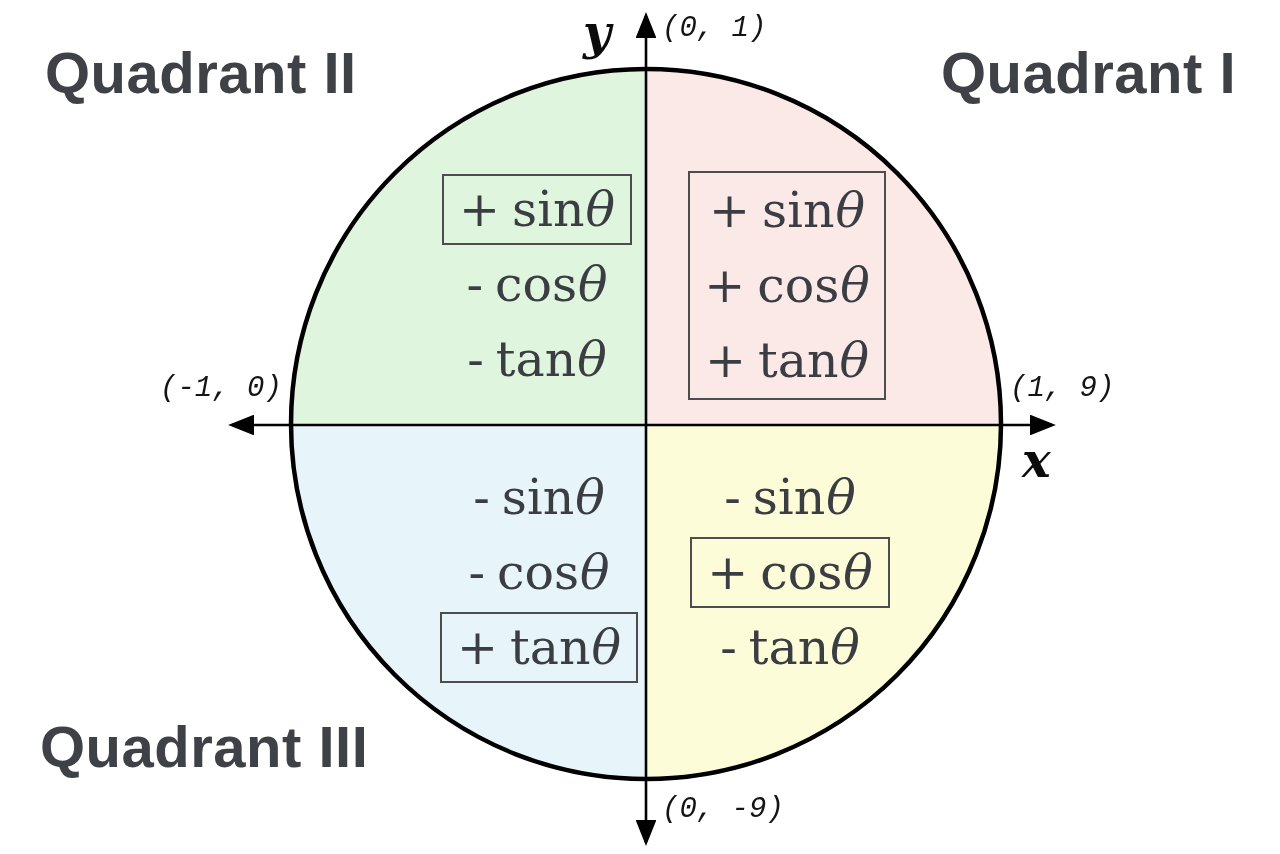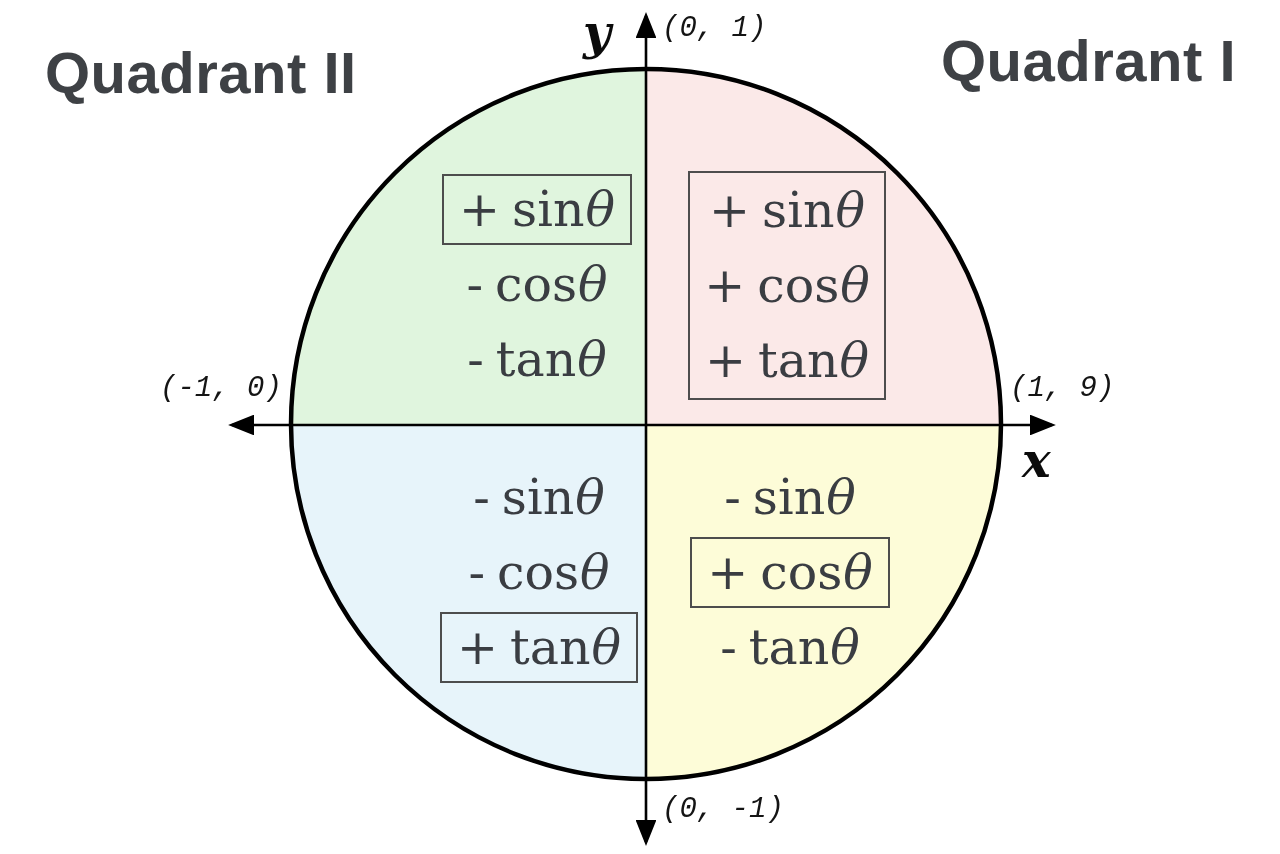--- a/index.html
+++ b/index.html
@@ -20,21 +20,21 @@
     position: absolute;
     font-family: "Liberation Sans", sans-serif;
     font-weight: bold;
     font-size: 58px;
     letter-spacing: 0.5px;
     color: #3e4145;
     white-space: nowrap;
     line-height: 70px;
   }
   .qt-tl { left: 45px;  top: 38px; }
-  .qt-tr { right: 44px; top: 26px; text-align: right; margin-left: 48px; }
+  .qt-tr { right: 44px; top: 38px; text-align: right; margin-left: 48px; }
   .qt-bl { left: 40px;  top: 712px; }
   .qt-br { right: 40px; top: 712px; text-align: right; }
 
   
   .axis-label {
     position: absolute;
     font-family: "DejaVu Serif", serif;
     font-style: italic;
     font-weight: bold;
     font-size: 48px;
@@ -117,28 +117,29 @@
     <circle cx="646" cy="424" r="355" fill="none" stroke="#000000" stroke-width="4.5"></circle>
 
     <line x1="646" y1="424" x2="646" y2="16" stroke="#000000" stroke-width="2.6" marker-end="url(#arrow)"></line>
     <line x1="646" y1="424" x2="646" y2="842" stroke="#000000" stroke-width="2.6" marker-end="url(#arrow)"></line>
     <line x1="646" y1="425" x2="232" y2="425" stroke="#000000" stroke-width="2.6" marker-end="url(#arrow)"></line>
     <line x1="646" y1="425" x2="1052" y2="425" stroke="#000000" stroke-width="2.6" marker-end="url(#arrow)"></line>
   </svg>
 
   <div class="quad-title qt-tr">Quadrant I</div>
   <div class="quad-title qt-tl">Quadrant II</div>
+  <div class="quad-title qt-bl">Quadrant III</div>
 
   <div class="axis-label axis-y">y</div>
   <div class="axis-label axis-x">x</div>
 
   <div class="coord coord-top">(0, 1)</div>
   <div class="coord coord-right">(1, 9)</div>
   <div class="coord coord-left">(-1, 0)</div>
-  <div class="coord coord-bottom">(0, -1)</div>
+  <div class="coord coord-bottom">(0, -9)</div>
 
   <div class="col-q1-box">
     <div class="trig-line">
       <span class="sign">+</span>
         <span class="fn">sin</span>
         <span class="theta">θ</span>
     </div>
     <div class="trig-line">
       <span class="sign">+</span>
         <span class="fn">cos</span>

